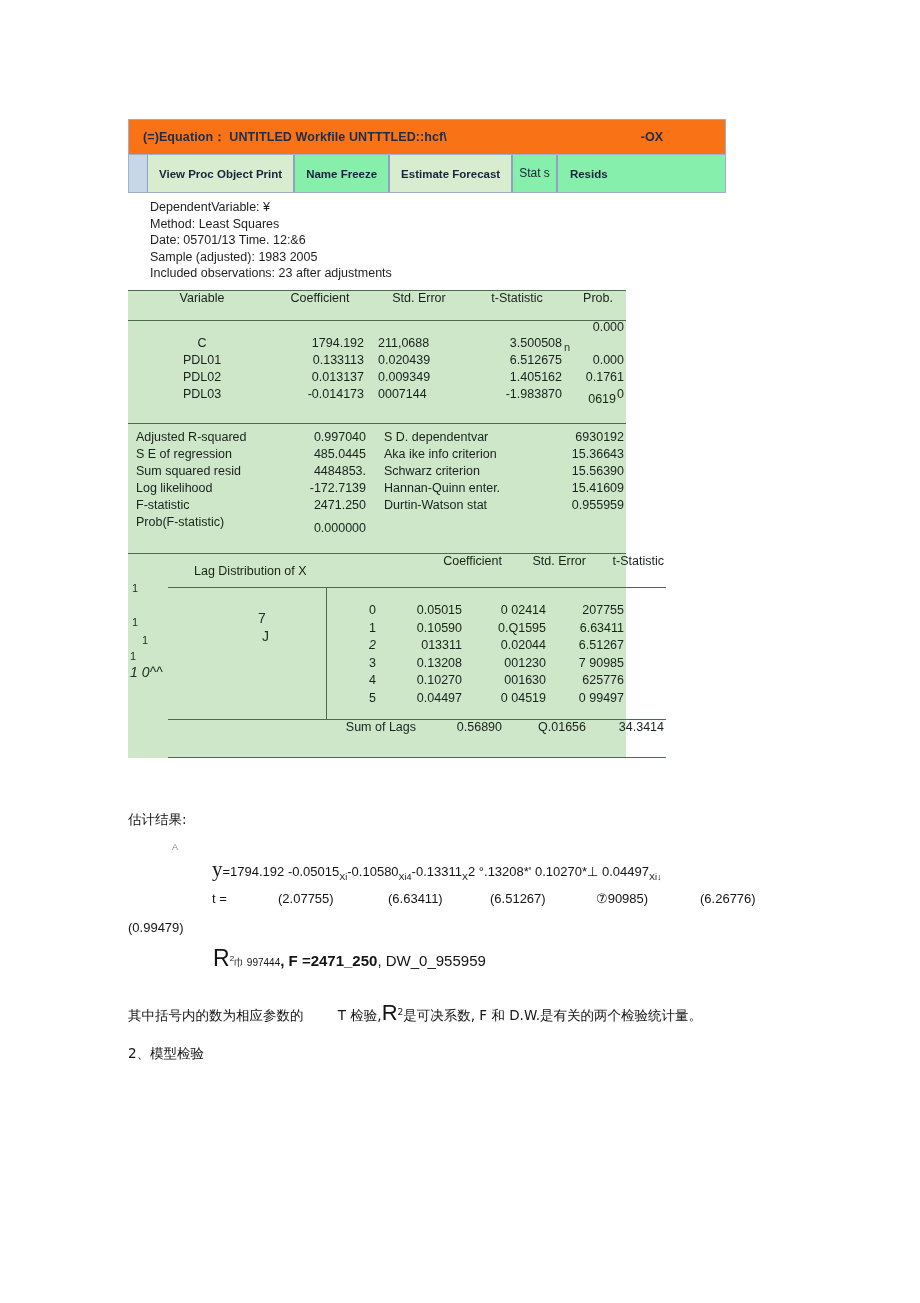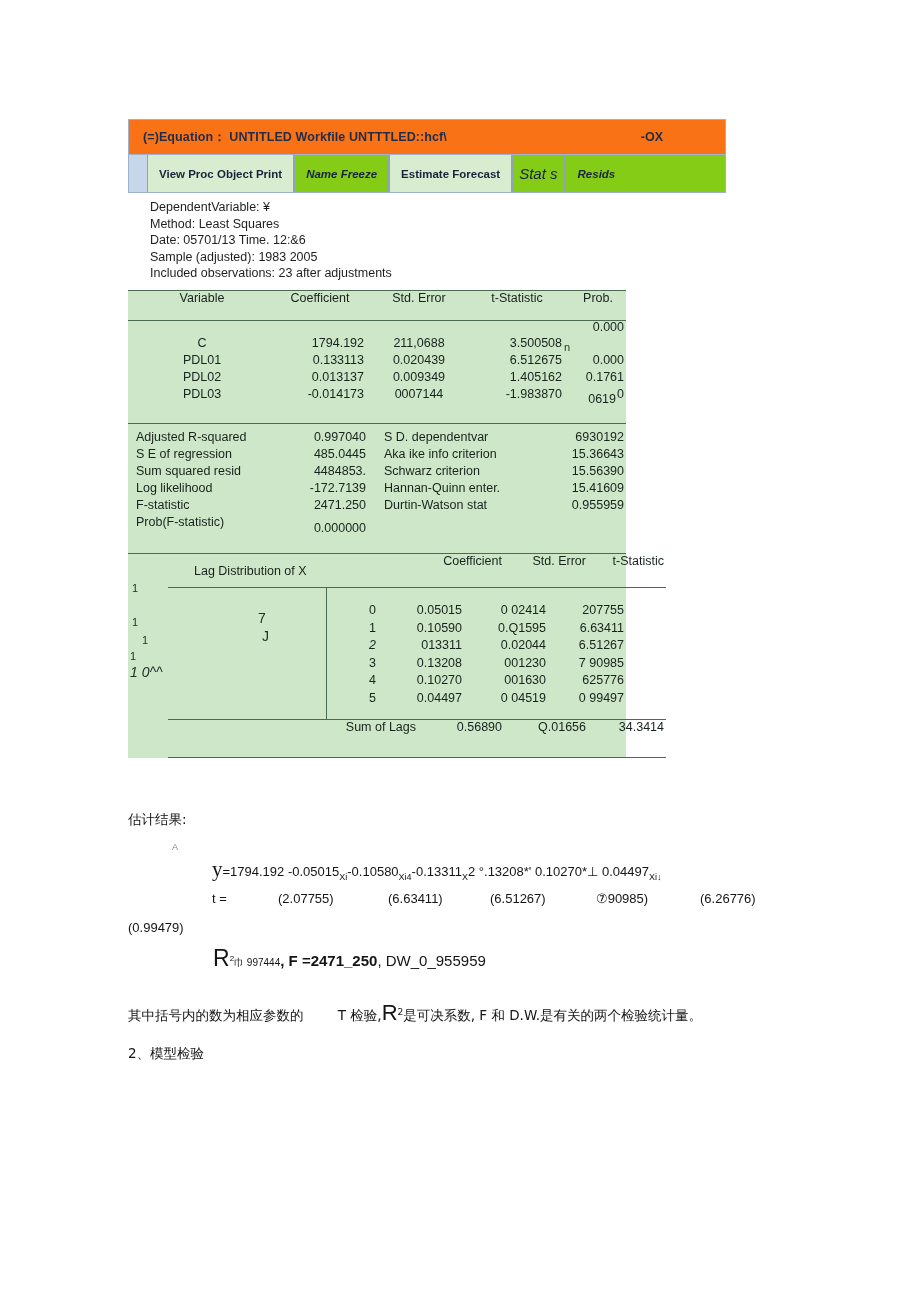--- a/index.html
+++ b/index.html
@@ -67,27 +67,27 @@
     justify-content: center;
     padding: 0 11px;
     font-size: 11.5px;
     font-weight: bold;
     color: #19233a;
     border-left: 1px solid #8fa3bf;
     border-right: 1px solid #8fa3bf;
     white-space: nowrap;
   }
   .tb-btn.green { background: #d8ecd0; }
-  .tb-btn.blue  { background: #84cc16; font-style: italic; }
+  .tb-btn.blue  { background: #86efac; }
   .tb-btn.stats {
     line-height: 1.05;
     text-align: center;
     padding: 0 6px;
     font-weight: normal;
-    font-size: 15px;
+    font-size: 12px;
   }
   .tb-btn.resids {
     border-right: none;
     justify-content: flex-start;
     flex: 1;
     padding-left: 12px;
   }
 
   
   .out-header {
@@ -126,21 +126,21 @@
     text-align: center;
     height: 30px;
     vertical-align: middle;
   }
   .coef-body td {
     height: 17px;
     line-height: 17px;
   }
   .c-var  { width: 148px; text-align: center; }
   .c-coef { width: 102px; text-align: right; padding-right: 14px !important; }
-  .c-se   { width: 94px;  text-align: center; padding-right: 12px !important; }
+  .c-se   { width: 94px;  text-align: left; padding-right: 12px !important; }
   .c-t    { width: 100px; text-align: right; padding-right: 10px !important; }
   .c-p    { width: 54px;  text-align: right; padding-right: 2px !important; }
   .prob-float {
     position: absolute;
     right: 2px;
     white-space: nowrap;
   }
   .tiny-n {
     position: absolute;
     font-size: 11px;

